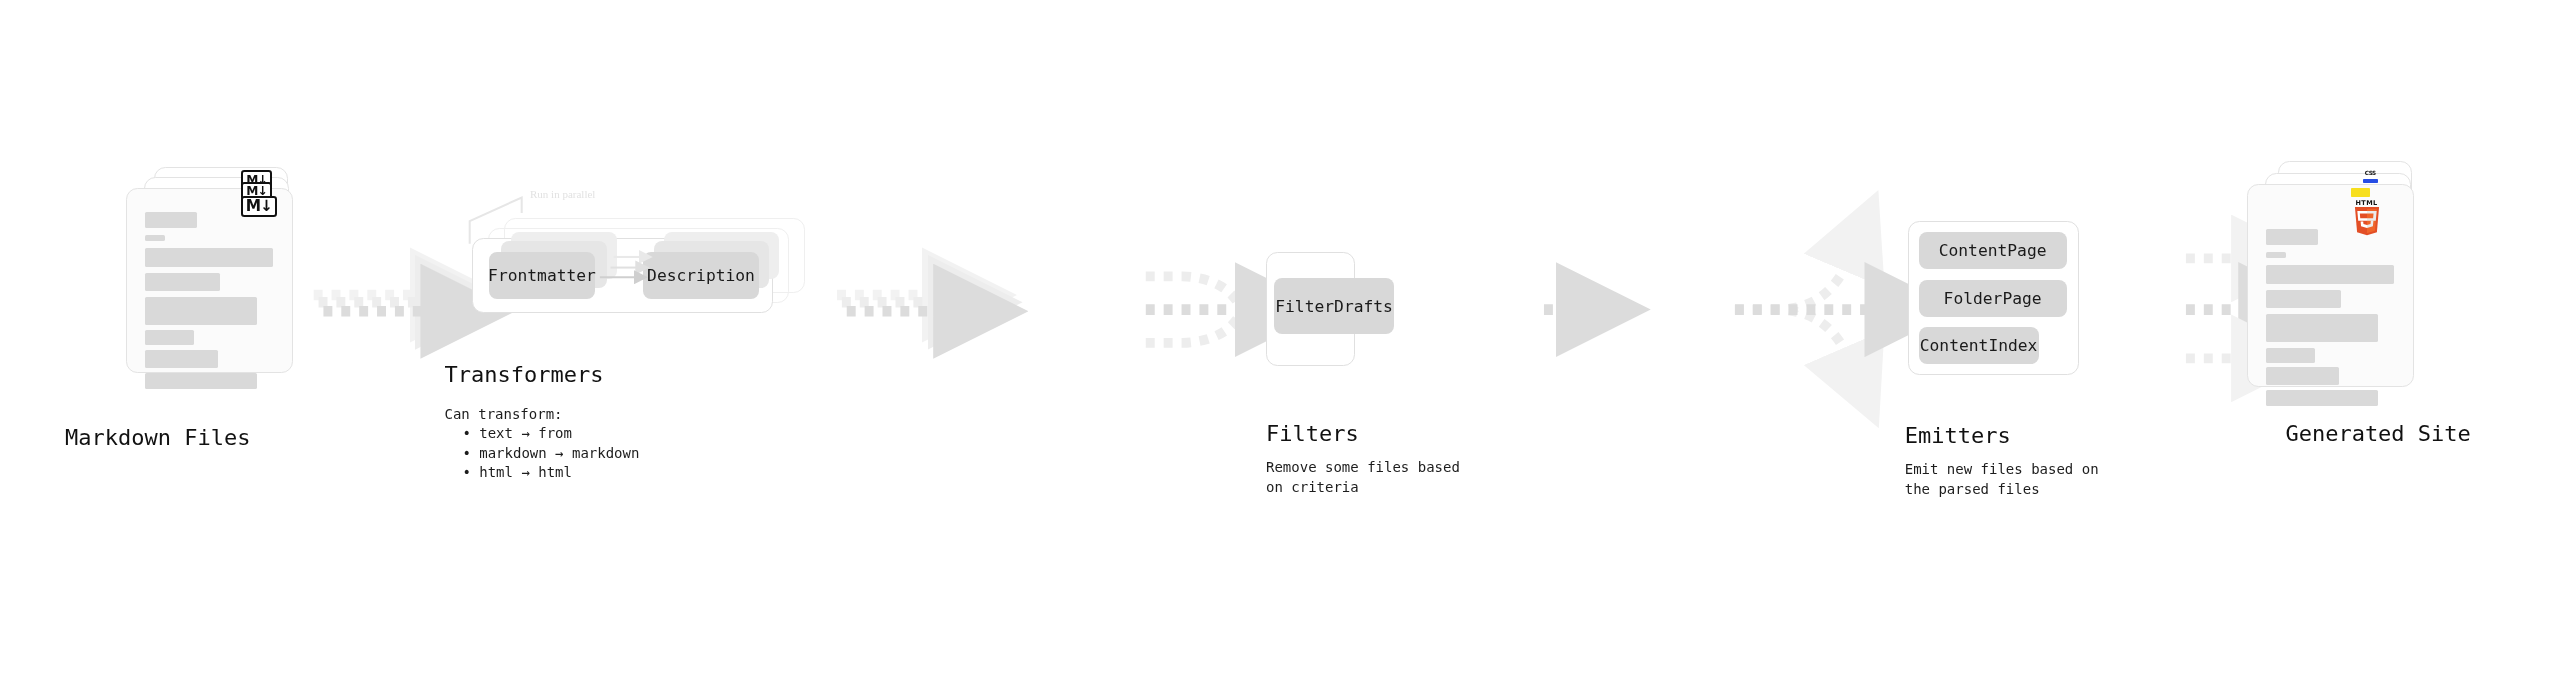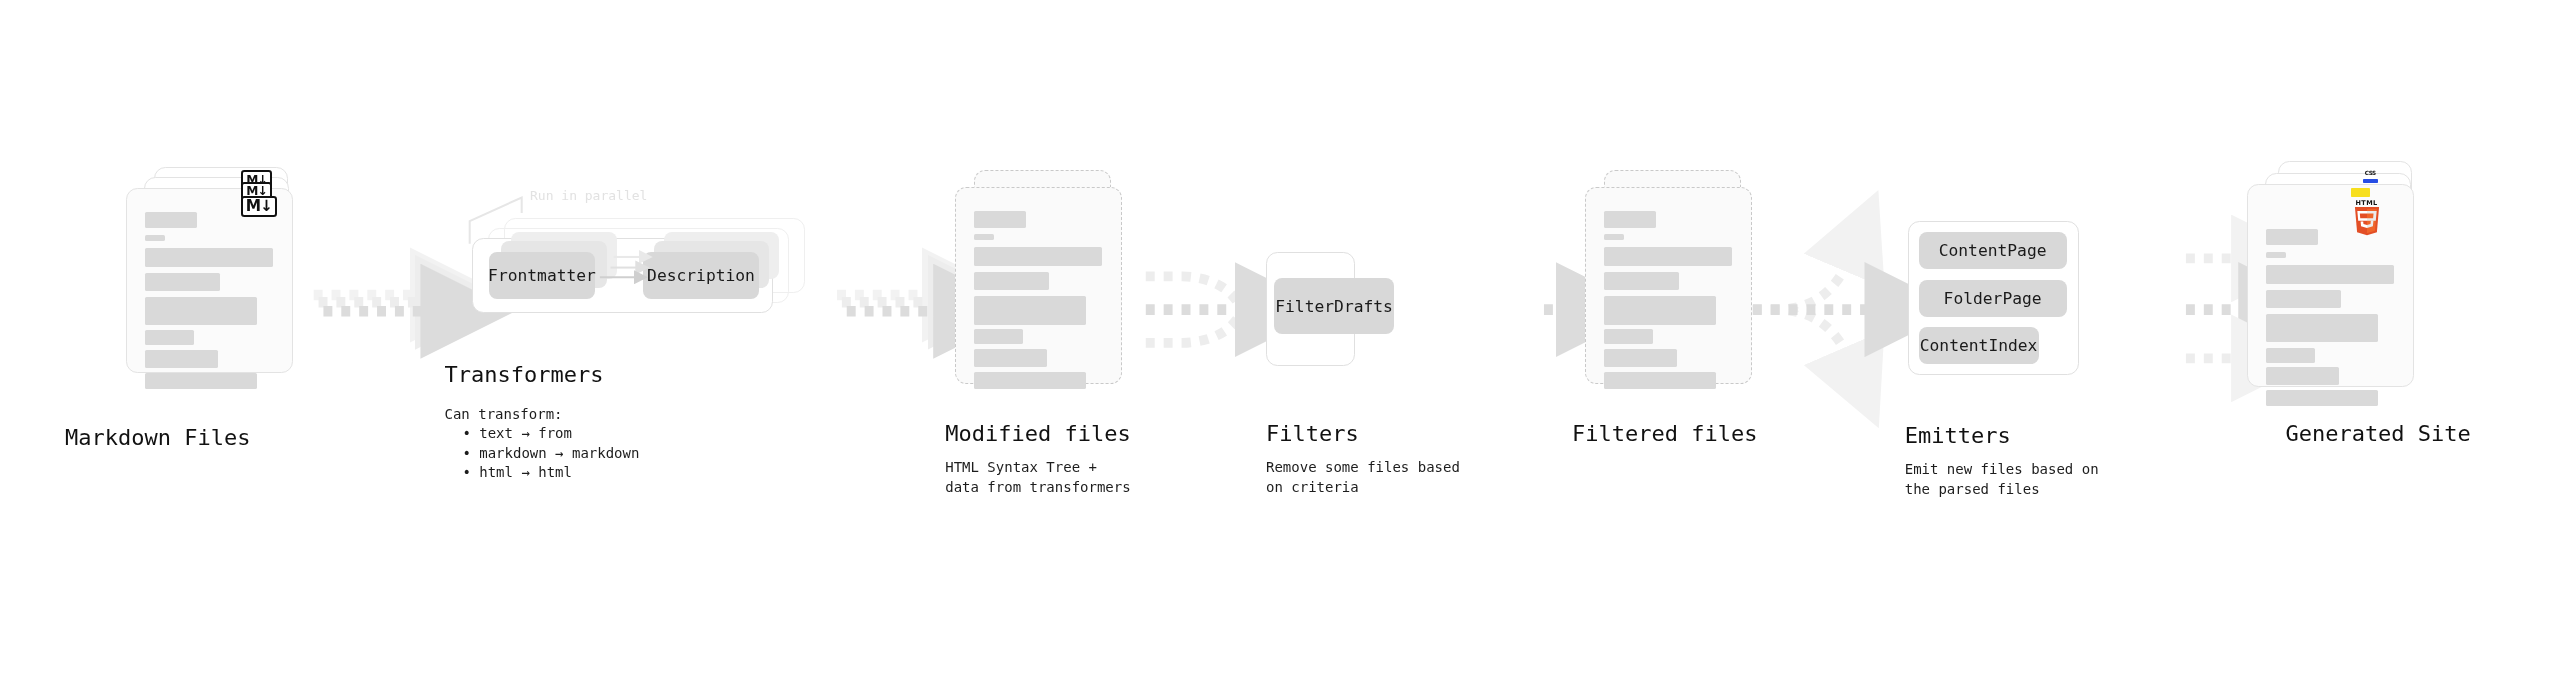--- a/index.html
+++ b/index.html
@@ -74,21 +74,21 @@
   .title{
     position:absolute;white-space:nowrap;
     font-size:22px;color:#111;letter-spacing:0px;
   }
   .desc{
     position:absolute;white-space:pre;
     font-size:14px;line-height:19.5px;color:#1d1d1d;
   }
   .paralabel{
     position:absolute;white-space:nowrap;
-    font-size:13px;color:#e2e2e2;
+    font-size:11px;color:#e2e2e2;font-family:Liberation Serif, serif;
   }
   svg.ov{position:absolute;left:0;top:0;width:2576px;height:681px;pointer-events:none;}
 </style>
 </head>
 <body>
 
 <div class="canvas">
 
   <svg class="ov" viewBox="0 0 3170 838">
     <defs>
@@ -201,63 +201,29 @@
       <line x1="183" y1="101" x2="227" y2="101" stroke="#cfcfcf" stroke-width="2.5" marker-end="url(#tiny3)"></line>
     </svg>
 
     <div class="title" style="left:-6.5px;top:167px;">Transformers</div>
     <div class="desc" style="left:-6.5px;top:210px;">Can transform:</div>
     <div class="desc" style="left:11.4px;top:229px;">• text → from</div>
     <div class="desc" style="left:11.4px;top:249px;">• markdown → markdown</div>
     <div class="desc" style="left:11.4px;top:268px;">• html → html</div>
   </div>
 
-  <div class="stage" style="left:955px;top:163px;">
-    <div class="doc-stack" style="width:187px;height:244px;">
-      <div class="doc dashed" style="left:18.7px;top:6.5px;width:137px;height:49px;"></div>
-      <div class="doc dashed" style="left:0px;top:24.4px;width:167px;height:197px;">
-        <div class="bar" style="left:18px;top:23px;width:52px;height:16.3px;"></div>
-        <div class="bar" style="left:18px;top:46px;width:19.5px;height:5.7px;"></div>
-        <div class="bar" style="left:18px;top:59px;width:128px;height:18.7px;"></div>
-        <div class="bar" style="left:18px;top:84px;width:75px;height:18px;"></div>
-        <div class="bar" style="left:18px;top:108px;width:112px;height:28.4px;"></div>
-        <div class="bar" style="left:18px;top:141px;width:49px;height:14.6px;"></div>
-        <div class="bar" style="left:18px;top:161px;width:73px;height:18px;"></div>
-        <div class="bar" style="left:18px;top:184px;width:112px;height:16.3px;"></div>
-      </div>
-    </div>
-    <div class="title" style="left:-9.8px;top:258px;">Modified files</div>
-    <div class="desc" style="left:-9.8px;top:295px;">HTML Syntax Tree +
-data from transformers</div>
-  </div>
 
   <div class="stage" style="left:1266px;top:252px;">
     <div class="panel" style="left:0px;top:0px;width:89px;height:114px;"></div>
     <div class="pill" style="left:8.1px;top:26px;width:120px;height:56px;">FilterDrafts</div>
     <div class="title" style="left:0px;top:169px;">Filters</div>
     <div class="desc" style="left:0px;top:206px;">Remove some files based
 on criteria</div>
   </div>
 
-  <div class="stage" style="left:1585px;top:163px;">
-    <div class="doc-stack" style="width:187px;height:244px;">
-      <div class="doc dashed" style="left:18.7px;top:6.5px;width:137px;height:49px;"></div>
-      <div class="doc dashed" style="left:0px;top:24.4px;width:167px;height:197px;">
-        <div class="bar" style="left:18px;top:23px;width:52px;height:16.3px;"></div>
-        <div class="bar" style="left:18px;top:46px;width:19.5px;height:5.7px;"></div>
-        <div class="bar" style="left:18px;top:59px;width:128px;height:18.7px;"></div>
-        <div class="bar" style="left:18px;top:84px;width:75px;height:18px;"></div>
-        <div class="bar" style="left:18px;top:108px;width:112px;height:28.4px;"></div>
-        <div class="bar" style="left:18px;top:141px;width:49px;height:14.6px;"></div>
-        <div class="bar" style="left:18px;top:161px;width:73px;height:18px;"></div>
-        <div class="bar" style="left:18px;top:184px;width:112px;height:16.3px;"></div>
-      </div>
-    </div>
-    <div class="title" style="left:-13px;top:258px;">Filtered files</div>
-  </div>
 
   <div class="stage" style="left:1908px;top:221px;">
     <div class="panel" style="left:0px;top:0px;width:171px;height:154px;"></div>
     <div class="pill" style="left:10.6px;top:11.4px;width:148px;height:37px;">ContentPage</div>
     <div class="pill" style="left:10.6px;top:59px;width:148px;height:37px;">FolderPage</div>
     <div class="pill" style="left:10.6px;top:106px;width:120px;height:37px;">ContentIndex</div>
     <div class="title" style="left:-3.3px;top:202px;">Emitters</div>
     <div class="desc" style="left:-3.3px;top:239px;">Emit new files based on
 the parsed files</div>
   </div>

